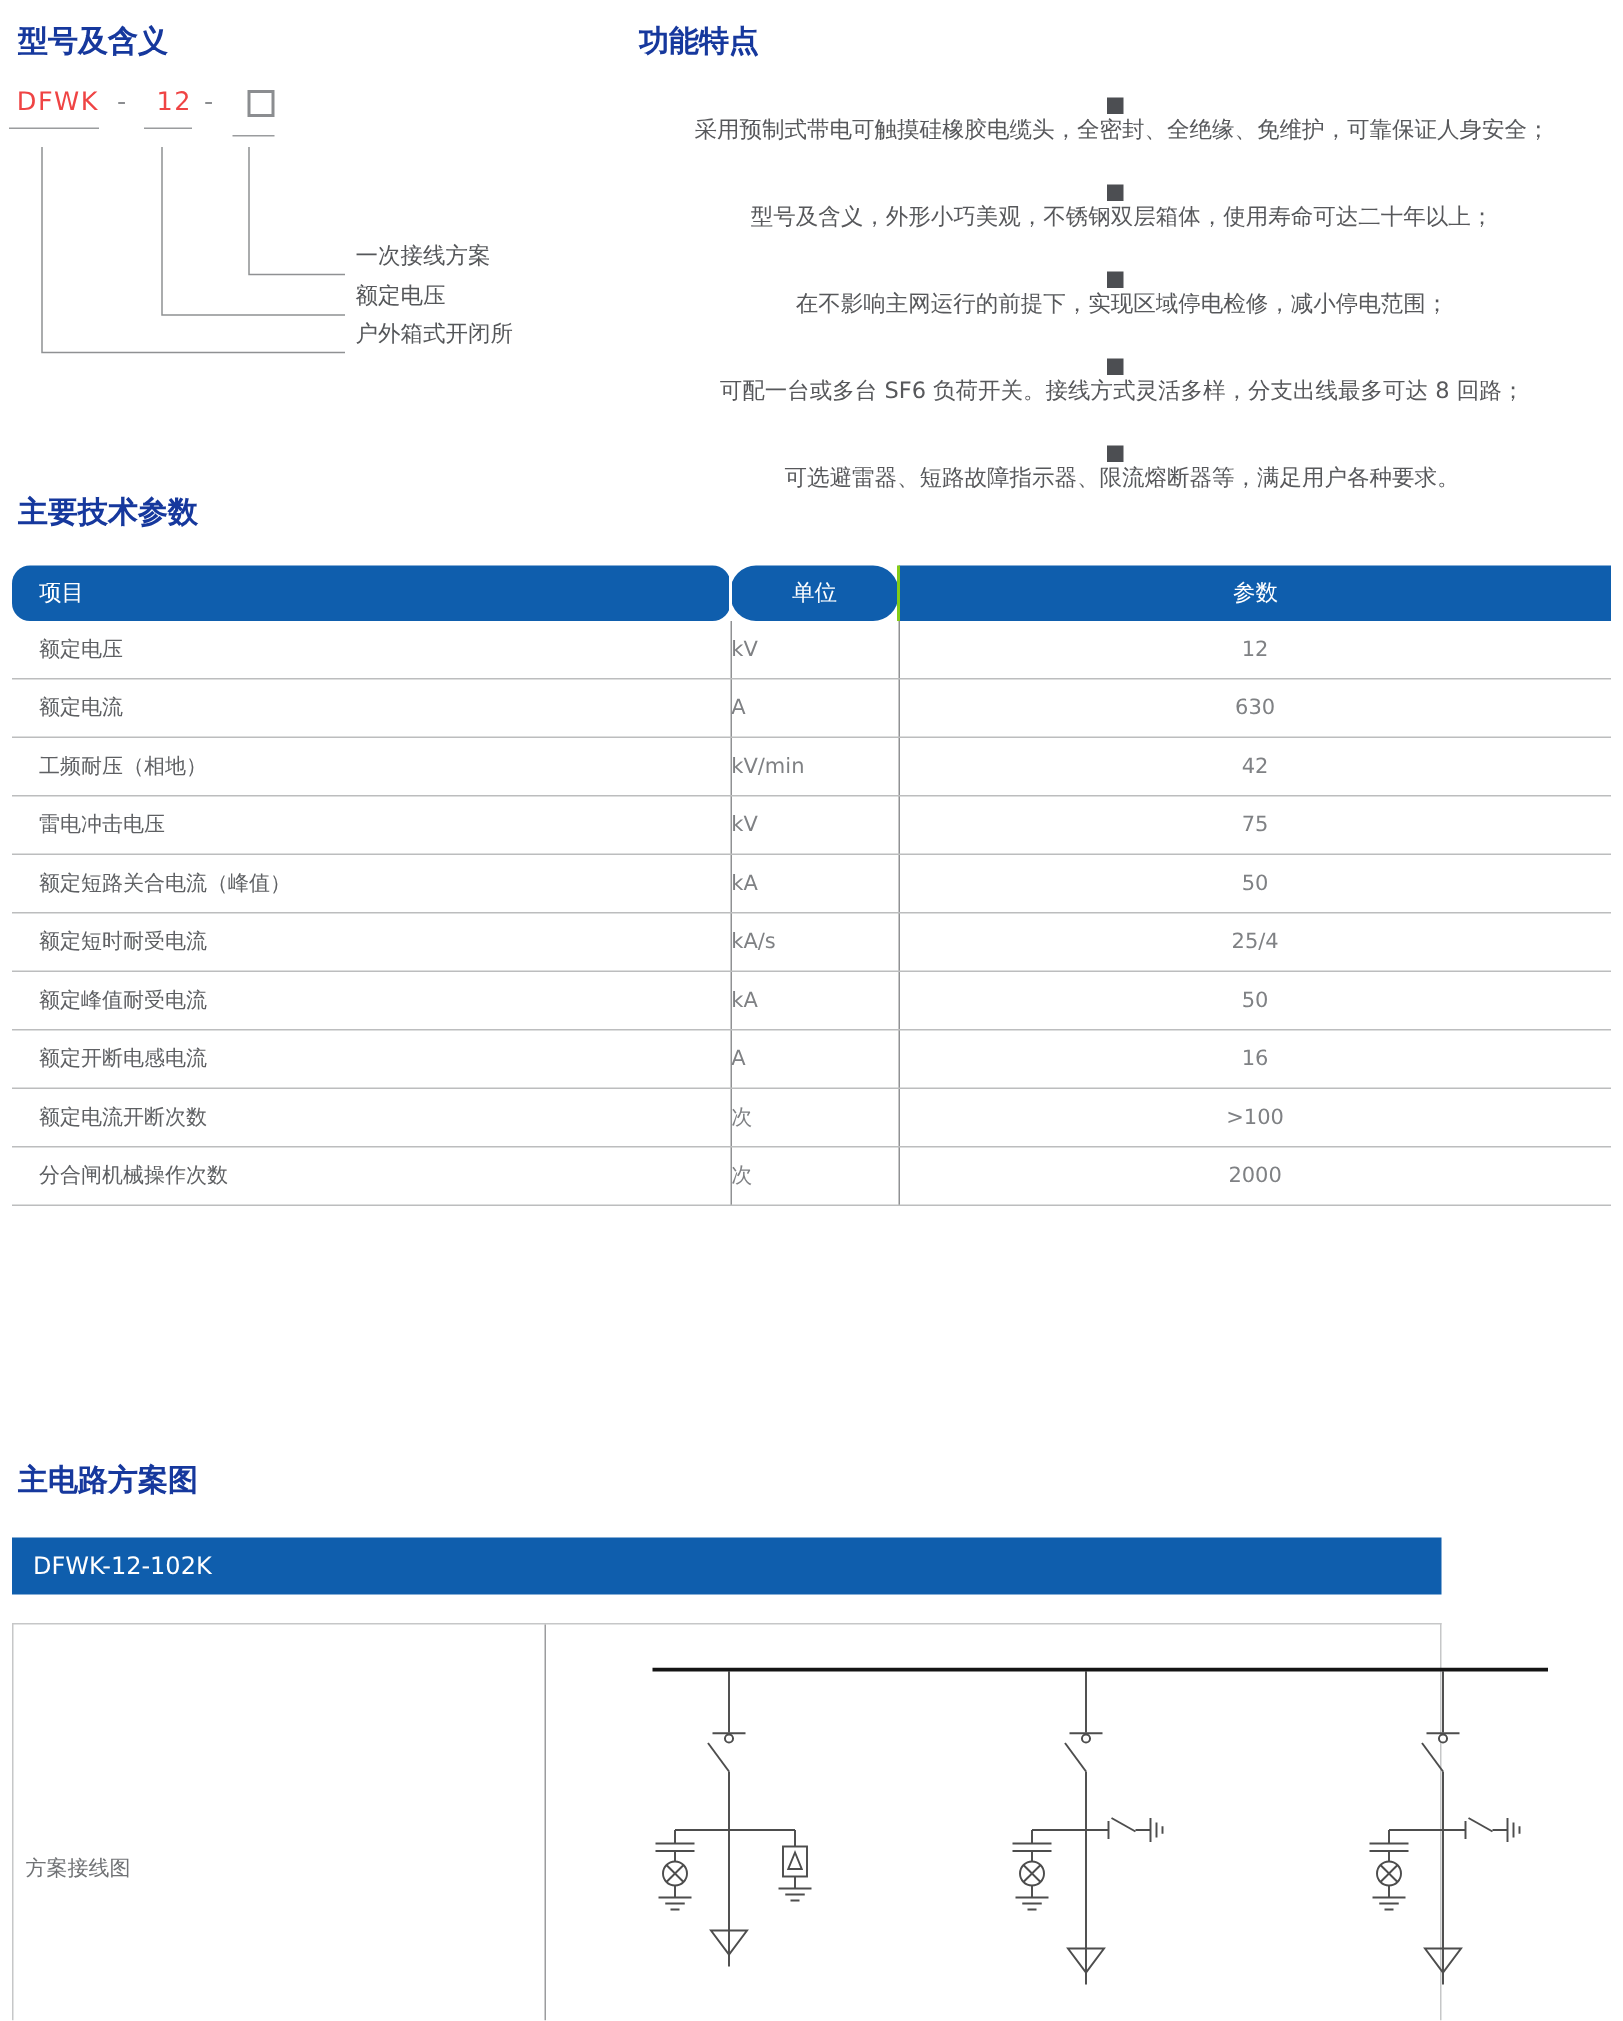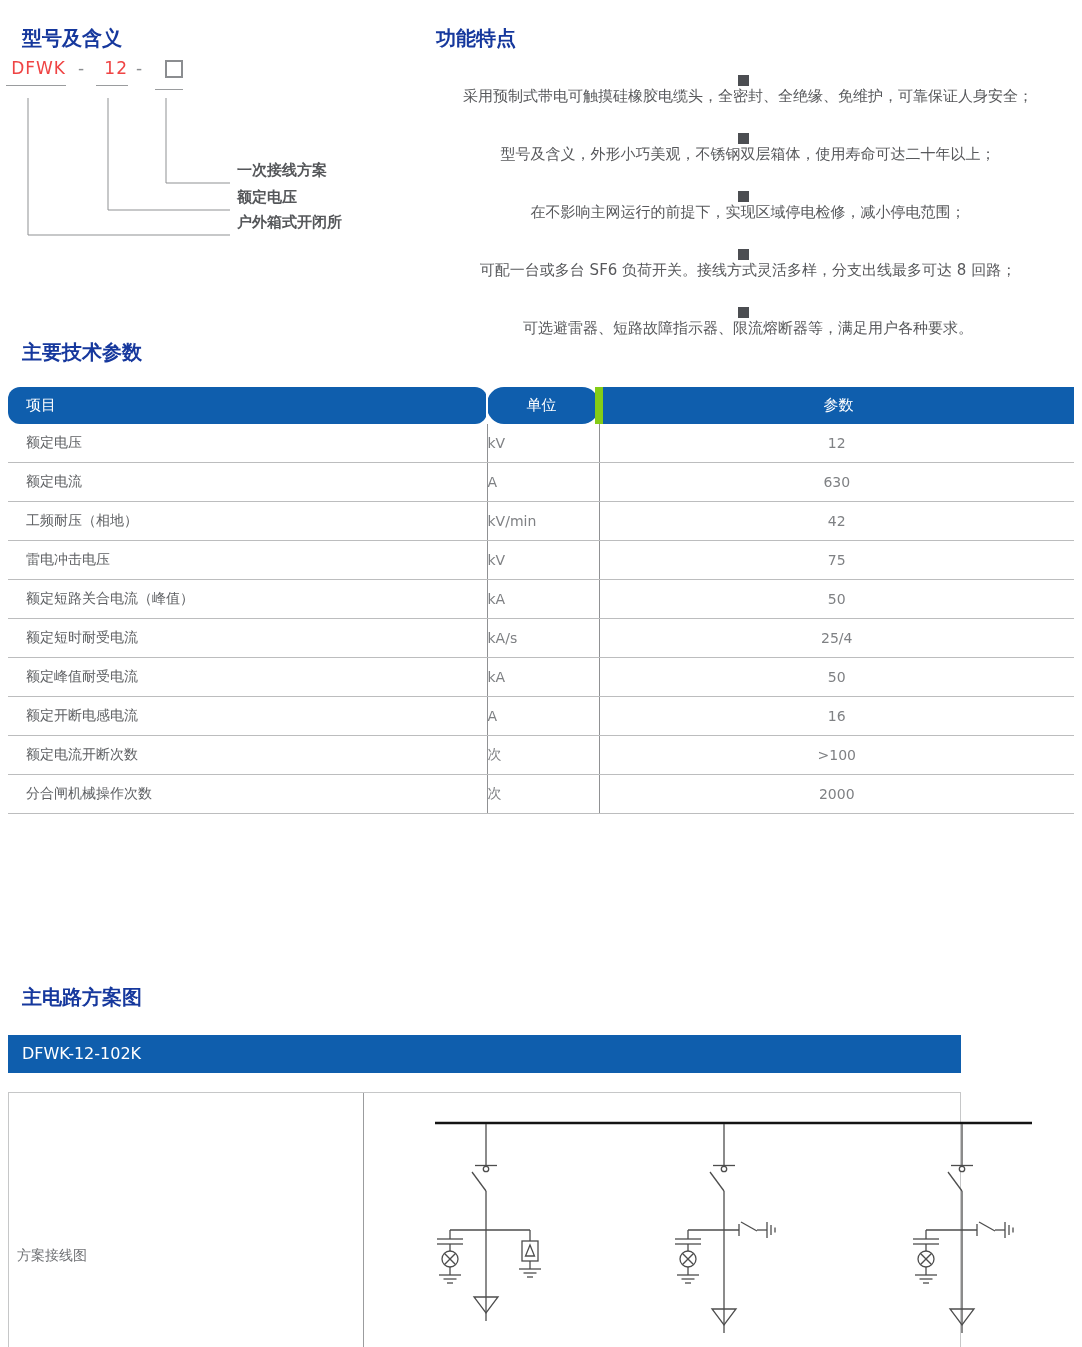--- a/index.html
+++ b/index.html
@@ -3,47 +3,47 @@
 <meta charset="utf-8">
 <style>
   :root{
     --title-blue:#16389d;
     --header-blue:#0f5ead;
   }
   html,body{margin:0;padding:0;background:#fff;}
   body{font-family:"DejaVu Sans","Liberation Sans",sans-serif;}
   .page{position:relative;width:1082px;height:1347px;background:#fff;overflow:hidden;}
 
-  h2.sec-title{margin:14px;font-size:20px;font-weight:700;color:var(--title-blue,#16389d);line-height:22px;font-family:Liberation Serif, serif;}
+  h2.sec-title{margin:4px;font-size:20px;font-weight:700;color:var(--title-blue,#16389d);line-height:22px;font-family:Liberation Serif, serif;}
 
   
   .model-section{position:absolute;left:8px;top:13px;width:410px;height:290px;}
   .model-row{position:absolute;top:45px;left:0;height:26px;}
   .model-seg{position:absolute;top:0;display:inline-block;text-align:right;
              font-size:17px;color:#ef4444;letter-spacing:1px;
              border-bottom:1px solid #9a9c9e;padding-bottom:7px;}
   .model-dash{position:absolute;top:0;font-size:17px;color:#8b8d90;}
   .model-box{display:inline-block;width:14px;height:14px;border:2px solid #8b8d90;margin-top:2px;}
   .model-lines{position:absolute;left:0;top:55px;}
-  .model-label{position:absolute;left:229px;font-size:15px;color:#55575a;line-height:17px;white-space:nowrap;font-weight:bold;}
+  .model-label{position:absolute;left:229px;font-size:15px;color:#55575a;line-height:17px;white-space:nowrap;}
 
   
   .features-section{position:absolute;left:422px;top:13px;width:652px;}
   .features-list{list-style:none;margin:21px 0 0 0;padding:0;}
   .features-list li{display:flex;align-items:center;margin-bottom:22px;
                     font-size:15px;line-height:20px;color:#57585b;flex-direction:column;}
   .bullet-sq{flex:0 0 auto;width:11px;height:11px;background:#4c4e52;margin:5px 9px 0 0;}
 
   
   .params-section{position:absolute;left:8px;top:327px;width:1066px;}
   table.params{border-collapse:collapse;width:1066px;margin-top:24px;table-layout:fixed;}
   table.params th{background:var(--header-blue,#0f5ead);color:#fff;font-size:15px;font-weight:400;
                   height:37px;padding:0;}
   table.params th.col-item{text-align:left;padding-left:18px;border-right:2px solid #fff;border-radius:12px;}
-  table.params th.col-unit{border-right:8px solid #84cc16;border-radius:17px;}
+  table.params th.col-unit{border-right:2px solid #84cc16;border-radius:17px;}
   table.params td{height:38px;font-size:14px;border-bottom:1px solid #bcbdbe;padding:0;}
   table.params td.c-item{color:#5e6063;padding-left:18px;border-right:1px solid #909193;}
   table.params td.c-unit{color:#7f8184;text-align:left;border-right:1px solid #909193;}
   table.params td.c-val{color:#7f8184;text-align:center;}
 
   
   .circuit-section{position:absolute;left:8px;top:972px;width:953px;}
   .circuit-banner{margin-top:27px;height:38px;background:var(--header-blue,#0f5ead);
                   color:#fff;font-size:16px;line-height:38px;padding-left:14px;box-sizing:border-box;}
   .circuit-box{margin-top:19px;height:326px;border:1px solid #c6c7c8;border-bottom:2px solid #b2b3b4;

